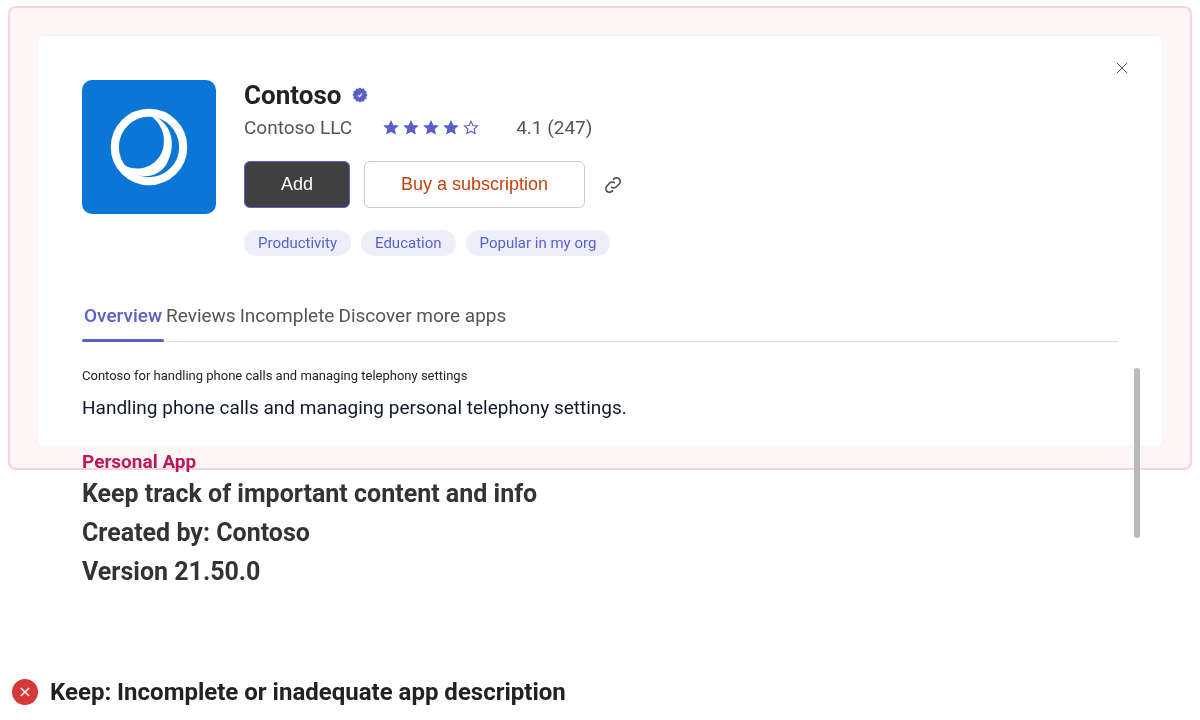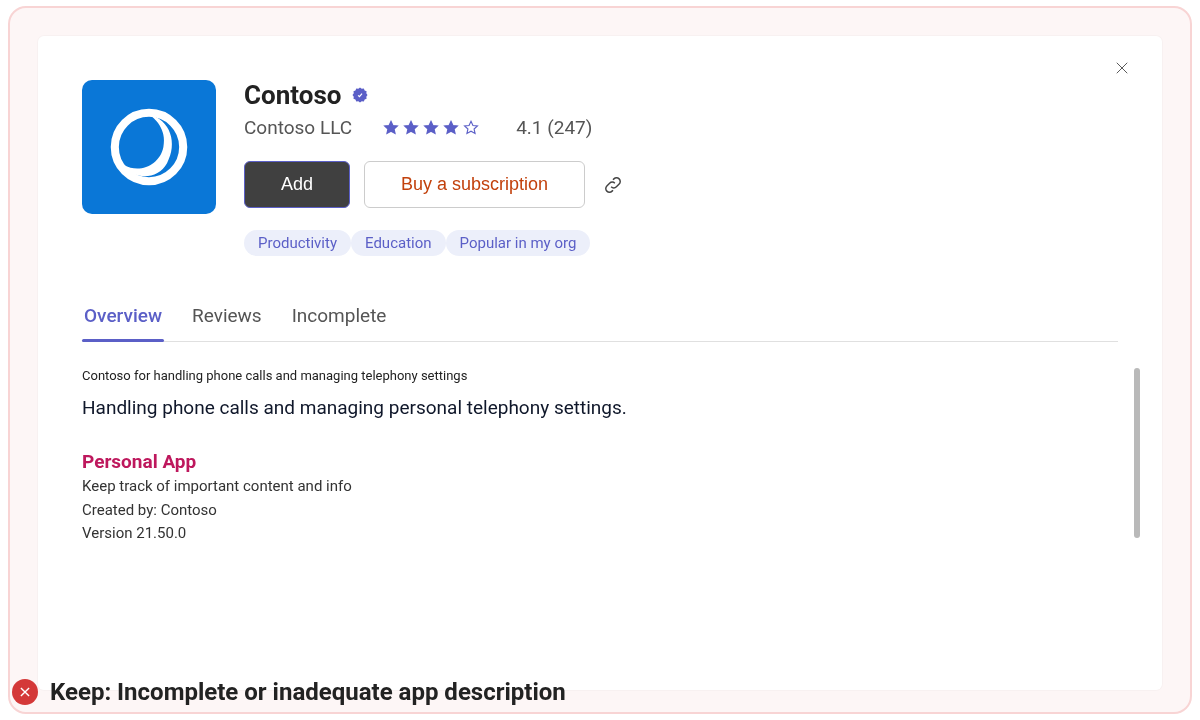--- a/index.html
+++ b/index.html
@@ -7,25 +7,25 @@
     font-family: "Segoe UI", -apple-system, BlinkMacSystemFont, Roboto, "Helvetica Neue", sans-serif;
     background: #ffffff;
     color: #242424;
     padding: 0;
     width: 1200px;
     height: 720px;
     position: relative;
   }
   .outer {
     border: 2px solid #f8d4d4;
-    border-radius: 18px;
+    border-radius: 8px;
     background: #fdf6f6;
     padding: 28px 28px 22px 28px;
     margin: 6px 8px 0 8px;
-    height: 708px;
+    height: 464px;
   }
   .dialog {
     background: #fff;
     border-radius: 6px;
     height: 100%;
     padding: 44px 44px 0 44px;
     position: relative;
     box-shadow: 0 0 0 1px rgba(0,0,0,0.02);
   }
   .close {
@@ -58,45 +58,45 @@
   .actions { display: flex; align-items: center; gap: 14px; margin-top: 22px; }
   .btn {
     font-size: 18px; font-weight: 500;
     padding: 12px 36px; border-radius: 6px;
     cursor: pointer; border: 1px solid transparent;
   }
   .btn-primary { background: #404040; color: #fff; border-color: #5b5fc7; }
   .btn-secondary { background: #fff; color: #c2410c; border: 1px solid #ccc; }
   .link-icon { width: 28px; height: 28px; display:flex; align-items:center; justify-content:center; color:#444; cursor:pointer;}
   .link-icon svg { width: 22px; height: 22px; }
-  .tags { display: flex; margin-top: 22px; text-align: right; }
+  .tags { display: flex; gap: 10px; margin-top: 22px; text-align: right; }
   .tag {
     background: #eceffa; color: #5b5fc7;
     font-size: 15px; padding: 4px 14px; border-radius: 14px;
     cursor: pointer;
   }
   .tabs {
-    display: flex; gap: 26px; margin-top: 48px;
+    display: flex; margin-top: 48px;
     border-bottom: 1px solid #e0e0e0;
   }
   .tab {
     font-size: 19px; color: #555; padding: 0 2px 14px 2px; cursor: pointer;
     position: relative;
   }
   .tab.active { color: #5b5fc7; font-weight: 500; }
   .tab.active::after {
     content: ""; position: absolute; left: 0; right: 0; bottom: -1px;
     height: 3px; background: #5b5fc7; border-radius: 2px;
   }
   .body-area { margin-top: 26px; position: relative; }
   .section-title { font-size: 13px; font-weight: 400; color: #222; margin-bottom: 10px; }
   .section-text { font-size: 19px; color: #0f172a; line-height: 1.55; }
   .meta-block { margin-top: 28px; }
   .meta-label { font-size: 19px; font-weight: 700; color: #be185d; margin-bottom: 2px;}
-  .meta-line { font-size: 15px; color: #333; line-height: 1.55; }
+  .meta-line { font-size: 25px; color: #333; line-height: 1.55; font-weight: bold; }
   .scrollbar {
     position: absolute;
     top: 332px;
     right: 22px;
     width: 6px; height: 170px;
     background: #b9b9b9;
     border-radius: 3px;
   }
   .fail-row {
     display: flex; align-items: center; gap: 12px;
@@ -179,20 +179,21 @@
             <span class="tag">Education</span>
             <span class="tag">Popular in my org</span>
           </div>
       </div>
     </div>
 
     <div class="tabs" id="tabs-container">
         <div class="tab active">Overview</div>
         <div class="tab">Reviews</div>
         <div class="tab">Incomplete</div>
+        <div class="tab">Discover more apps</div>
       </div>
 
     <div class="body-area">
       <div class="section-title">Contoso for handling phone calls and managing telephony settings</div>
       <div class="section-text">Handling phone calls and managing personal telephony settings.</div>
 
       <div class="meta-block">
         <div class="meta-label">Personal App</div>
         <div class="meta-line">Keep track of important content and info</div>
         <div class="meta-line" id="created-by-line">Created by: Contoso</div>

